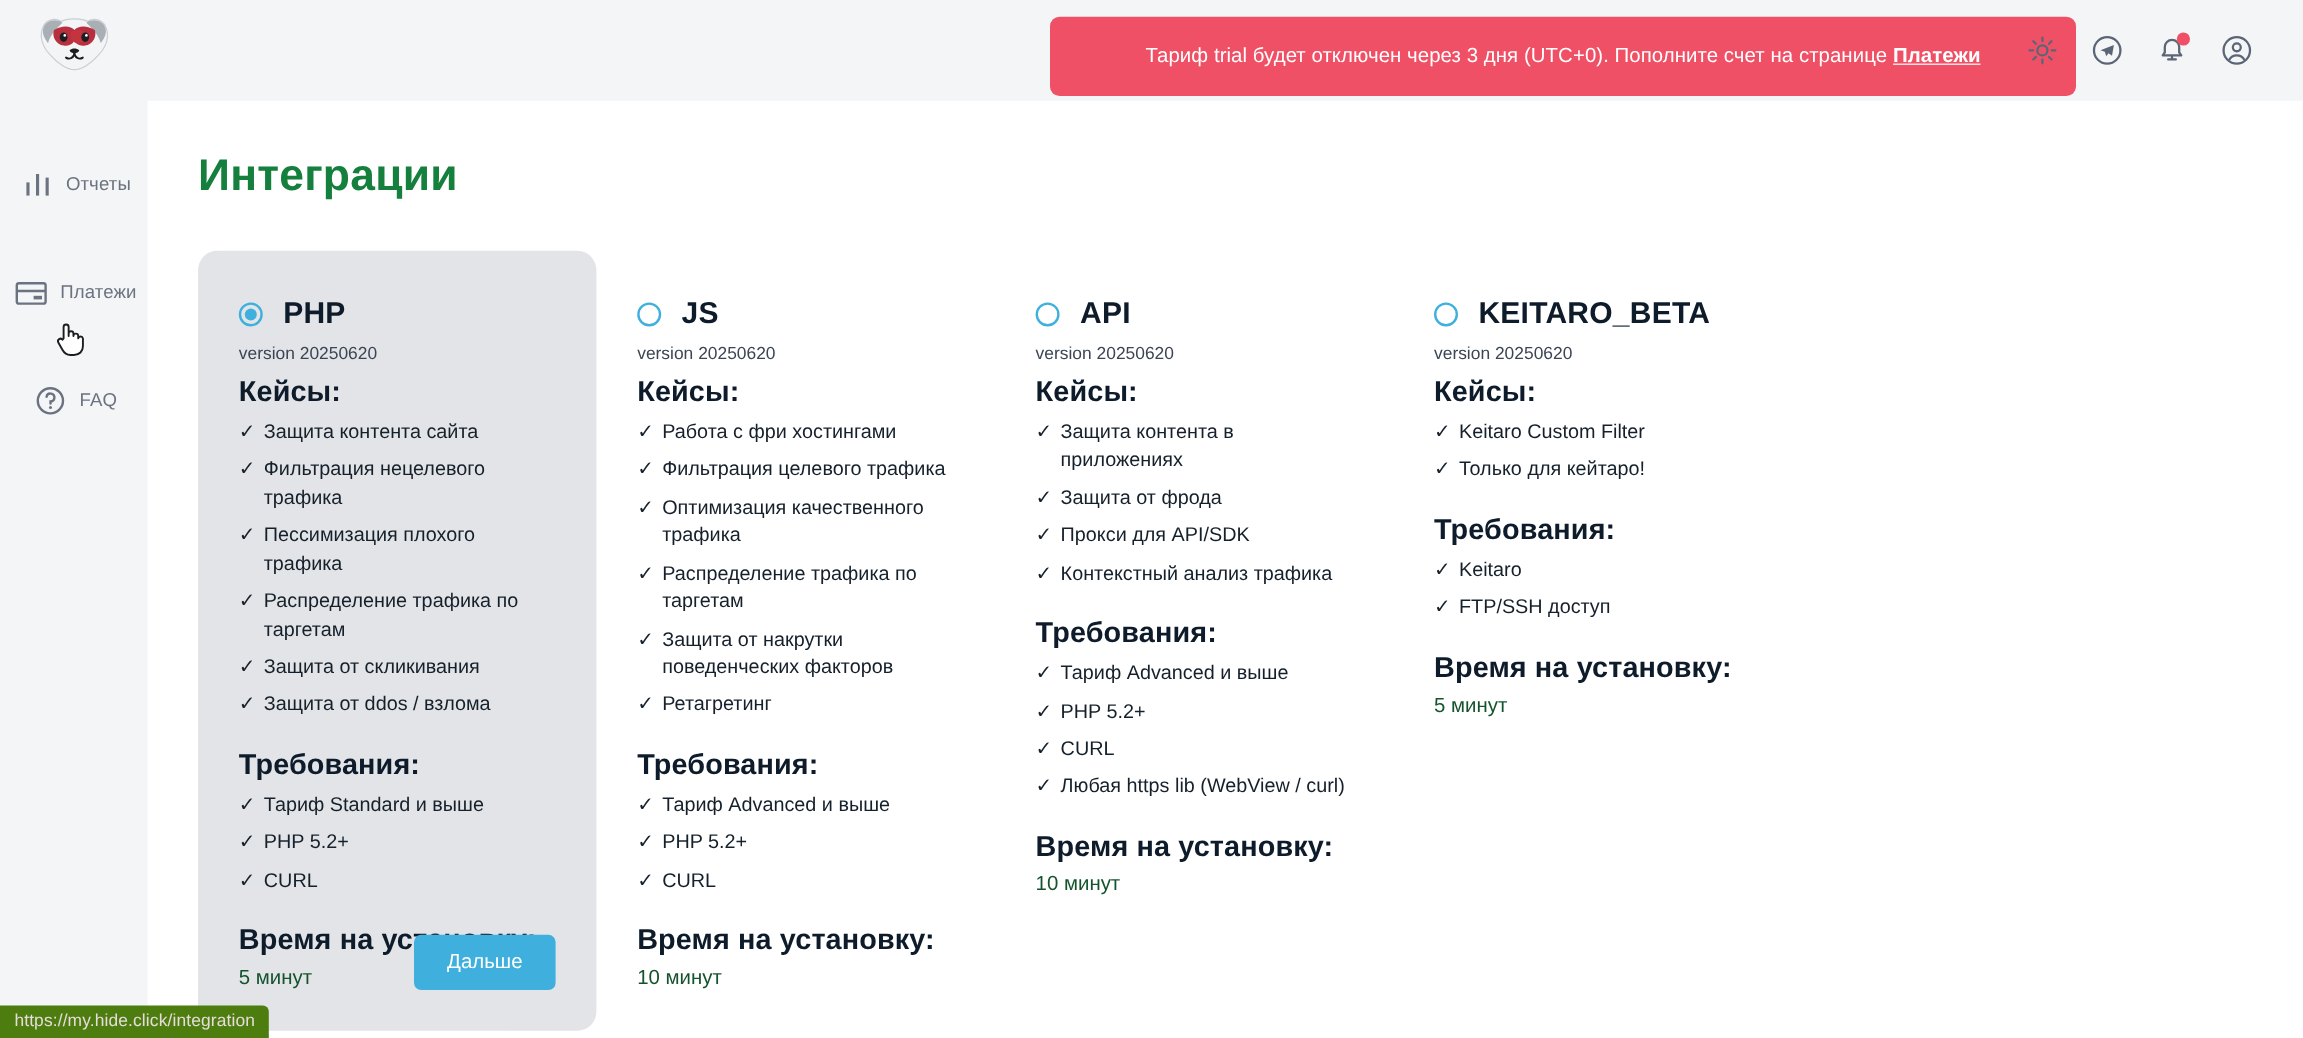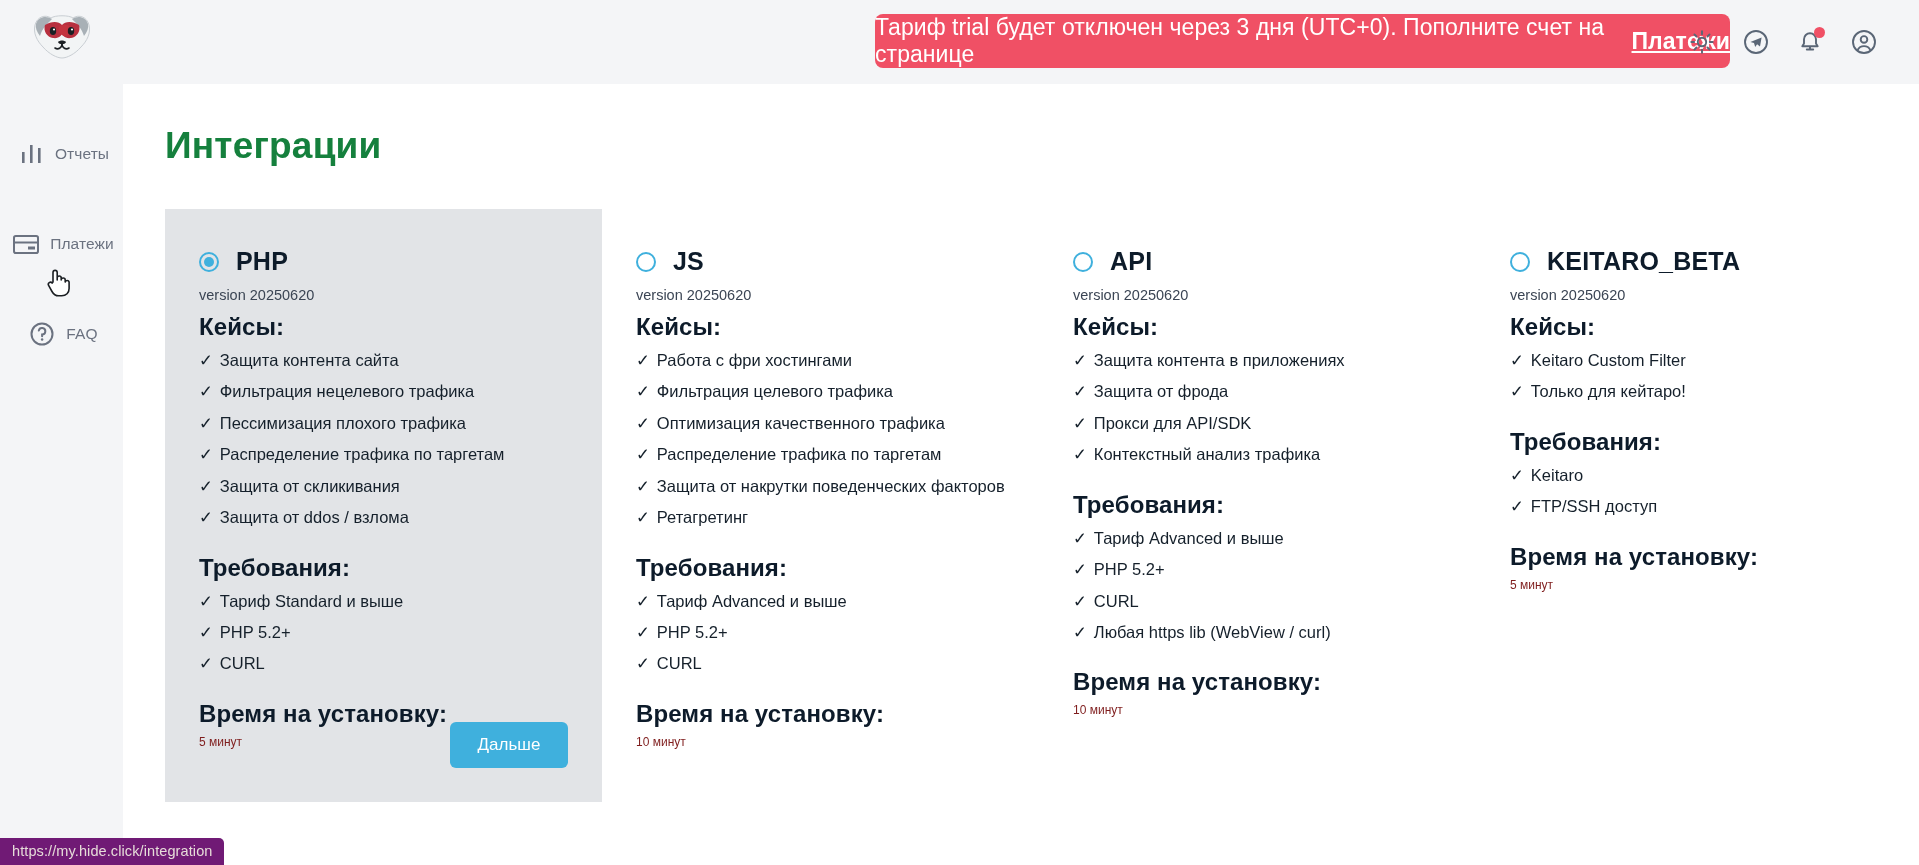--- a/index.html
+++ b/index.html
@@ -32,24 +32,24 @@
 
   
   .header {
     position: absolute; left: 123px; top: 0; right: 0; height: 84px;
     background: #f4f5f7;
     display: flex; align-items: center; justify-content: flex-end;
     padding-right: 24px;
   }
   .alert-banner {
     position: absolute; left: 752px; top: 14px;
-    width: 855px; height: 54px;
+    width: 855px; height: 66px;
     background: #f05065; border-radius: 8px;
     display: flex; align-items: center; justify-content: center;
-    color: #ffffff; font-size: 23px; letter-spacing: .05px;
+    color: #ffffff; font-size: 17px; letter-spacing: .05px;
     cursor: pointer;
   }
   .alert-banner .alert-link {
     color: #ffffff; font-weight: bold; text-decoration: underline;
     margin-left: 5px; cursor: pointer;
   }
   .header-tools { display: flex; align-items: center; gap: 28px; margin-right: 18px; }
   .lang-btn { font-size: 16px; color: #5a6676; letter-spacing: .8px; cursor: pointer; font-weight: 500; }
   .tool-icon { width: 26px; height: 26px; cursor: pointer; position: relative; display: block; }
   .bell-wrap { position: relative; display: block; }
@@ -68,23 +68,23 @@
   .page-title {
     margin: 41px 0 0 42px;
     font-size: 37px; font-weight: bold; color: #15803d; letter-spacing: .2px;
   }
 
   .cards {
     display: flex; align-items: flex-start;
     margin: 42px 0 0 42px;
   }
   .card {
-    width: 437px; padding: 38px 34px 34px 34px;
+    width: 332px; padding: 38px 34px 34px 34px;
     position: relative;
-    border-radius: 0;
+    border-radius: 16px;
   }
   .card.selected { background: #e2e4e7; min-height: 593px; }
 
   .card-head { display: flex; align-items: center; gap: 17px; }
   .radio {
     width: 20px; height: 20px; border-radius: 50%;
     border: 2.5px solid #3fb0dd; background: transparent;
     display: flex; align-items: center; justify-content: center;
     flex: none; cursor: pointer;
   }
@@ -97,37 +97,37 @@
   .sect-head {
     margin-top: 10px; font-size: 24px; font-weight: bold; color: #0d1b2a;
     letter-spacing: .1px;
   }
   .sect-head.spaced { margin-top: 24px; }
   .feat {
     margin-top: 8px; font-size: 16.5px; color: #15202b; line-height: 1.42;
     display: flex; gap: 7px;
   }
   .feat .chk { flex: none; }
-  .plain { margin-top: 7px; font-size: 12px; color: #7f1d1d; }
+  .plain { margin-top: 7px; font-size: 17px; color: #14532d; }
 
   .next-btn {
     position: absolute; right: 34px; bottom: 34px;
     background: #3fb0dd; color: #ffffff;
     border: none; border-radius: 6px;
     padding: 0 27px; height: 46px; min-width: 118px;
     font-size: 17px; font-family: inherit; cursor: pointer;
   }
 
   
   .cursor { position: absolute; left: 44px; top: 265px; width: 28px; height: 34px; pointer-events: none; }
 
   
   .status-url {
     position: absolute; left: 0; bottom: 0;
-    background: #701a75; color: #e6dcd9;
+    background: #4d7c0f; color: #e6dcd9;
     font-size: 14.5px; padding: 5px 12px 6px 12px;
     border-top-right-radius: 5px;
     letter-spacing: .1px;
   }
 </style>
 </head>
 <body>
 
 <div id="app">
 

